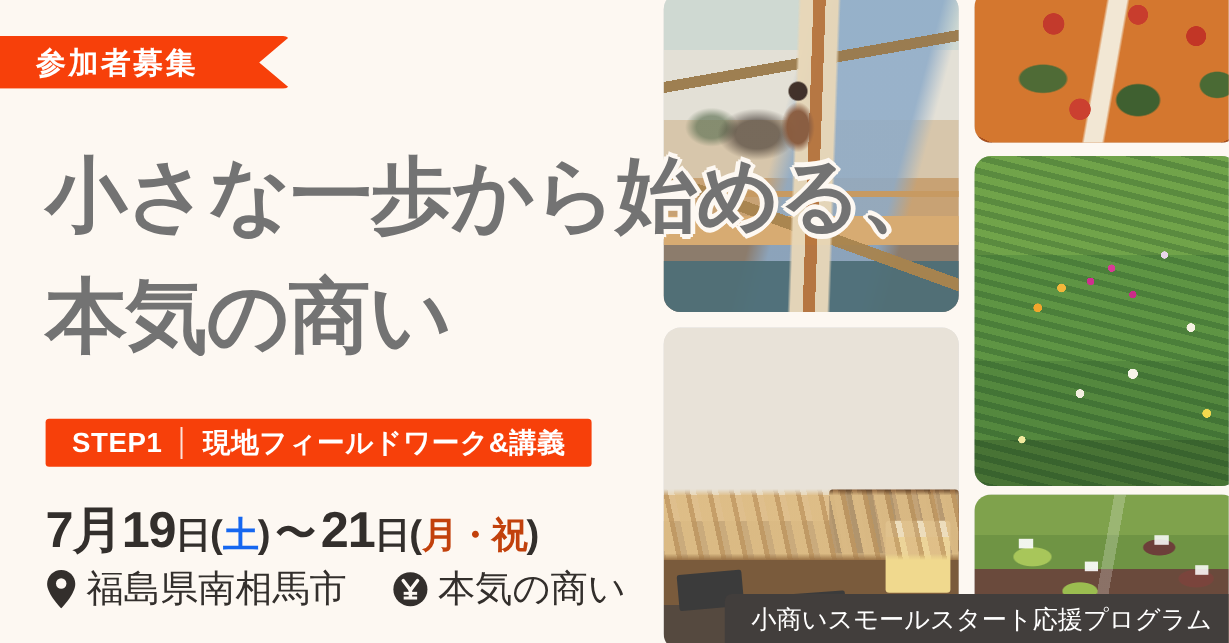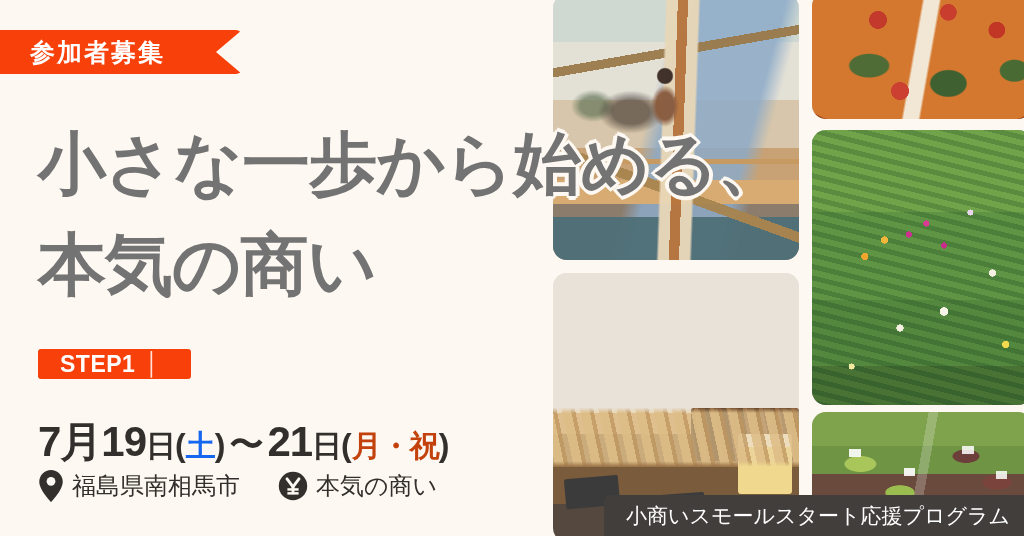--- a/index.html
+++ b/index.html
@@ -161,21 +161,21 @@
     text-shadow:
       3px 0 0 #FDF8F2, -3px 0 0 #FDF8F2, 0 3px 0 #FDF8F2, 0 -3px 0 #FDF8F2,
       2px 2px 0 #FDF8F2, -2px 2px 0 #FDF8F2, 2px -2px 0 #FDF8F2, -2px -2px 0 #FDF8F2,
       4px 0 0 #FDF8F2, -4px 0 0 #FDF8F2, 0 4px 0 #FDF8F2, 0 -4px 0 #FDF8F2;
   }
   .hl-line2{margin-top:30px;}
 
   .step-bar{
     position:absolute;left:38px;top:349px;
     background:#F7400A;
-    height:30px;
+    height:40px;
     display:flex;align-items:center;
     padding:0 22px;
     border-radius:3px;
   }
   .step-label{color:#fff;font-weight:700;font-size:23px;letter-spacing:0.5px;white-space:nowrap;}
   .step-sep{color:#fff;opacity:.85;margin:0 10px;font-weight:400;font-size:22px;}
 
   .date-row{
     position:absolute;left:38px;top:414px;
     display:flex;align-items:baseline;
@@ -187,21 +187,21 @@
   .d-hol{color:#c2410c;}
   .d-paren{font-size:32px;color:#332F2C;}
   .d-wave{font-size:34px;padding:0 4px;}
 
   .info-row{
     position:absolute;left:38px;top:470px;
     display:flex;align-items:center;gap:10px;
     color:#332F2C;white-space:nowrap;
   }
   .info-item{display:flex;align-items:center;gap:8px;}
-  .info-text{font-size:24px;font-weight:500;letter-spacing:0px;}
+  .info-text{font-size:31px;font-weight:500;letter-spacing:0px;}
   .pin-icon{width:26px;height:32px;display:block;}
   .yen-icon{width:30px;height:30px;display:block;}
   .info-gap{width:18px;}
 
   .program-ribbon{
     position:absolute;right:0;bottom:0;
     background:#423E3C;
     height:41px;
     display:flex;align-items:center;
     padding:0 14px 0 22px;
@@ -249,20 +249,21 @@
   </div>
 
   <div class="headline">
     <span class="hl-line">小さな一歩から始める、</span>
     <span class="hl-line hl-line2">本気の商い</span>
   </div>
 
   <div class="step-bar">
     <span class="step-label">STEP1</span>
     <span class="step-sep">│</span>
+    <span class="step-label">現地フィールドワーク&amp;講義</span>
   </div>
 
   <div class="date-row">
     <span class="d-big">7月</span>
     <span class="d-big">19</span>
     <span class="d-sm">日</span>
     <span class="d-paren">(</span>
     <span class="d-sm d-sat">土</span>
     <span class="d-paren">)</span>
     <span class="d-wave">〜</span>

